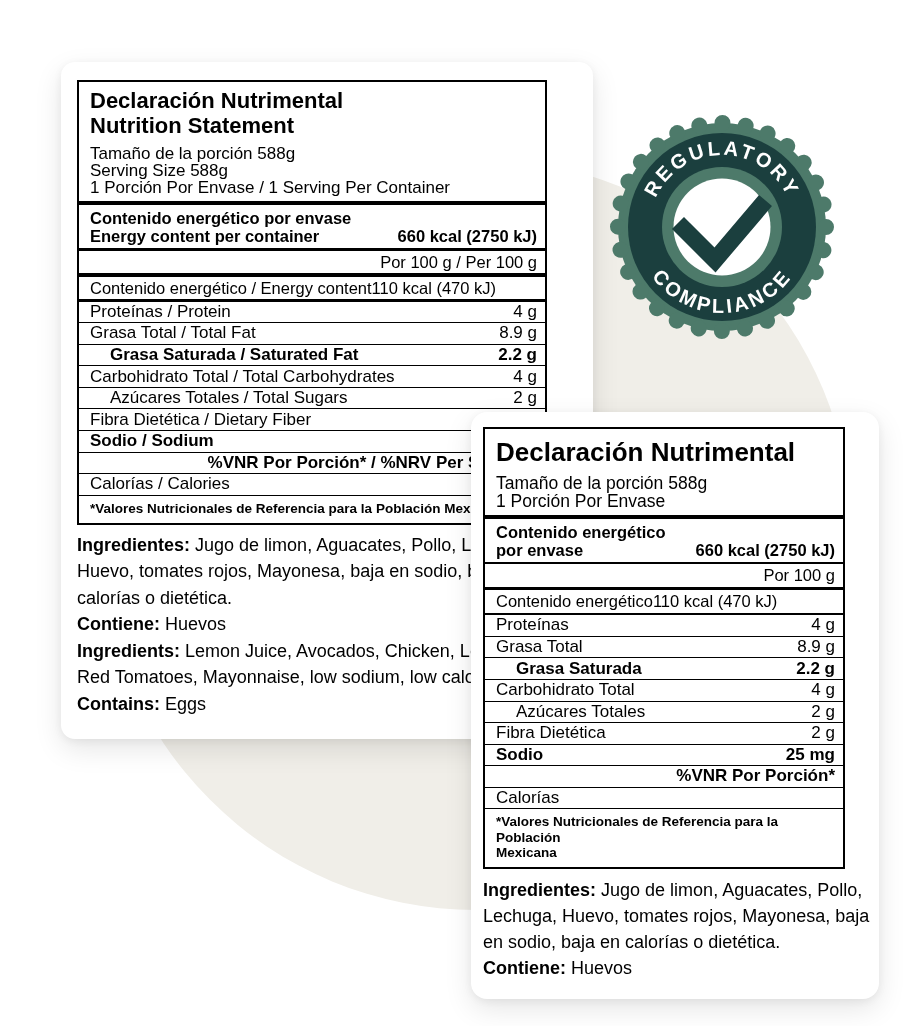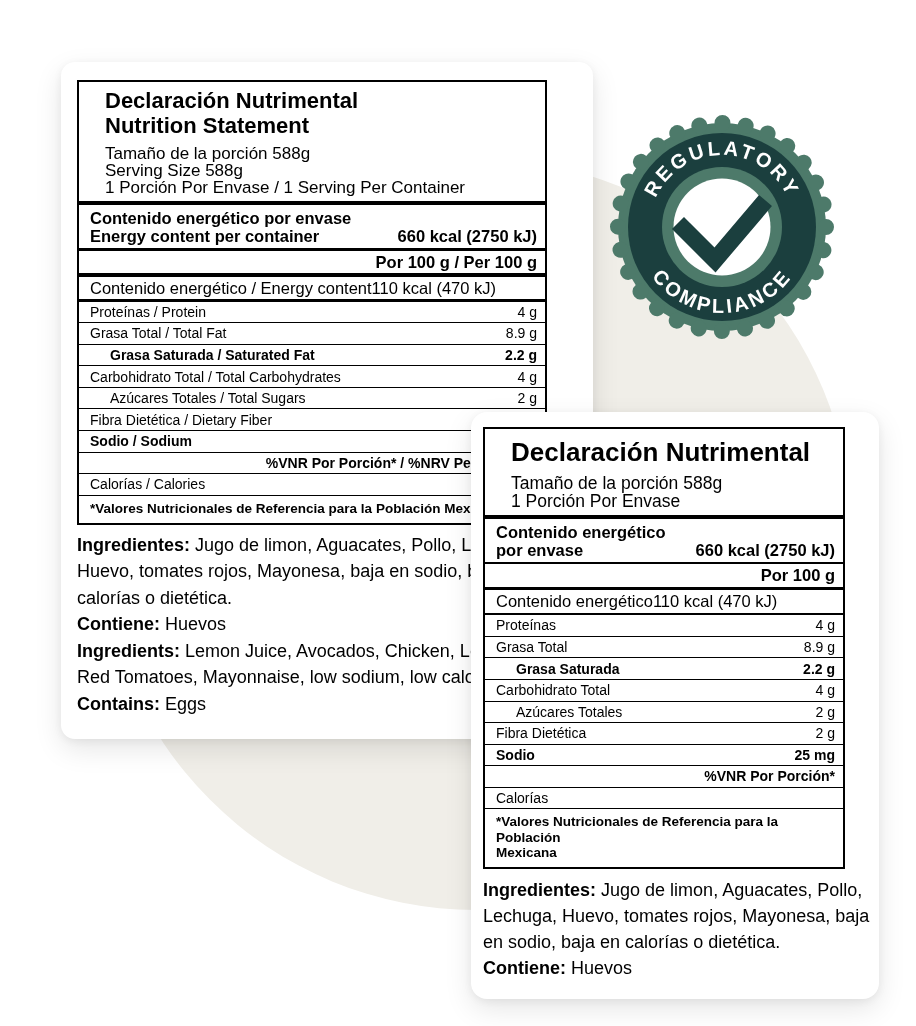--- a/index.html
+++ b/index.html
@@ -12,35 +12,35 @@
   .blob{position:absolute;left:100px;top:158px;width:752px;height:752px;border-radius:50%;
         background:#F0EEE8;z-index:0;}
   
   .card{position:absolute;background:#fff;
         box-shadow:0 10px 28px rgba(0,0,0,.10),0 2px 8px rgba(0,0,0,.06);}
   .card1{left:61px;top:62px;width:501px;border-radius:14px;padding:18px 15px 22px 16px;z-index:1;}
   .card2{left:471px;top:412px;width:385px;border-radius:16px;padding:15px 11px 18px 12px;z-index:3;}
   .nbox{border:2px solid #000;background:#fff;}
   .card1 .nbox{width:466px;}
   .card2 .nbox{width:358px;}
-  .nbox-head{padding:6px 9px 5px 26px;}
+  .nbox-head{padding:6px 9px 5px 11px;}
   .card1 .title{font-size:22px;font-weight:bold;line-height:25px;}
   .card2 .title{font-size:26px;font-weight:bold;line-height:29px;padding-top:3px;}
   .serv{font-size:17px;line-height:16.8px;margin-top:8px;}
   .card2 .serv{font-size:17.5px;line-height:18px;margin-top:7px;}
   .serv div{padding:0;}
   .rule{background:#000;}
   .rule.thick{height:3.5px;}
   .rule.med{height:2.4px;}
   .eblock{display:flex;justify-content:space-between;align-items:flex-end;
           font-weight:bold;font-size:16.5px;line-height:18.2px;padding:4px 8px 3px 11px;}
-  .p100{font-weight:bold;font-size:16.5px;text-align:right;padding:2px 8px;line-height:18.5px;}
+  .p100{font-weight:normal;font-size:16.5px;text-align:right;padding:2px 8px;line-height:18.5px;}
   .erow{display:flex;justify-content:flex-start;font-weight:normal;font-size:16.5px;
         padding:2px 8px 2px 11px;line-height:18.5px;}
-  .nrow{display:flex;justify-content:space-between;font-size:14px;line-height:18.2px;
+  .nrow{display:flex;justify-content:space-between;font-size:17px;line-height:18.2px;
         padding:1.2px 8px 1.2px 11px;border-bottom:1.8px solid #000;}
   .nrow.b{font-weight:bold;gap:44px;}
   .nrow.ind{padding-left:31px;}
   .nrow.right{justify-content:flex-end;}
   .foot{font-size:13.5px;font-weight:bold;line-height:15.3px;padding:5px 8px 7px 11px;}
   .ing{margin-top:7px;font-size:18px;line-height:26.4px;white-space:nowrap;}
   .card2 .ing{margin-top:9px;line-height:25.8px;}
   .ing b:not(:empty){margin-right:.28em;}
   
   .badge{position:absolute;left:606px;top:111px;width:232px;height:232px;z-index:2;}

